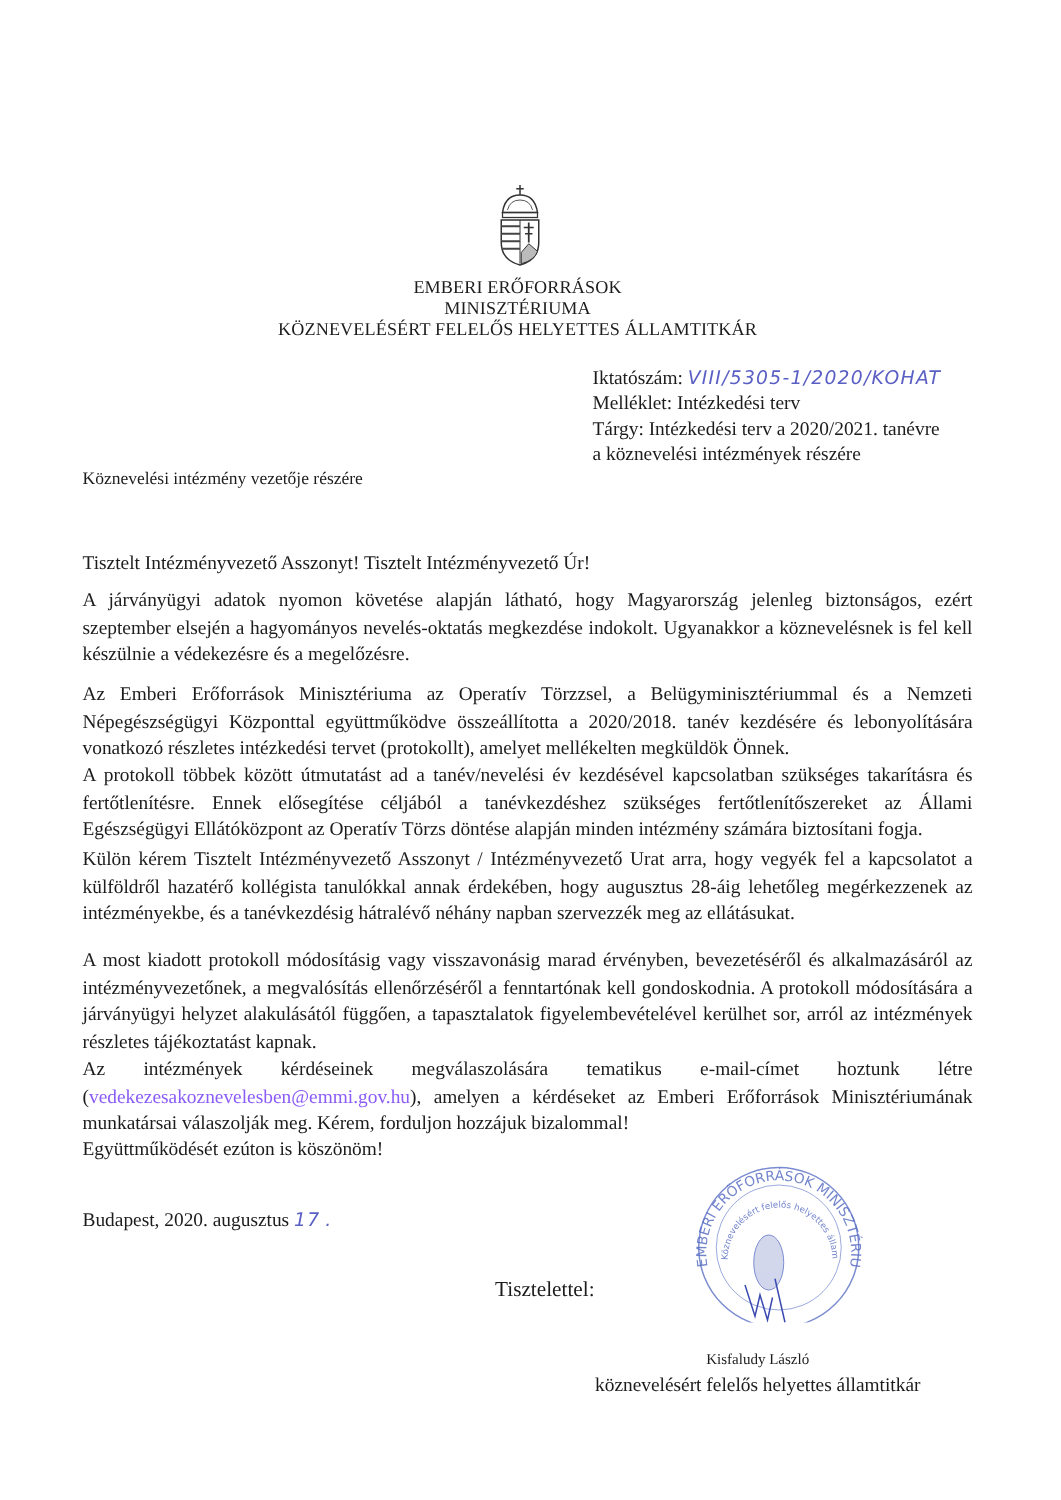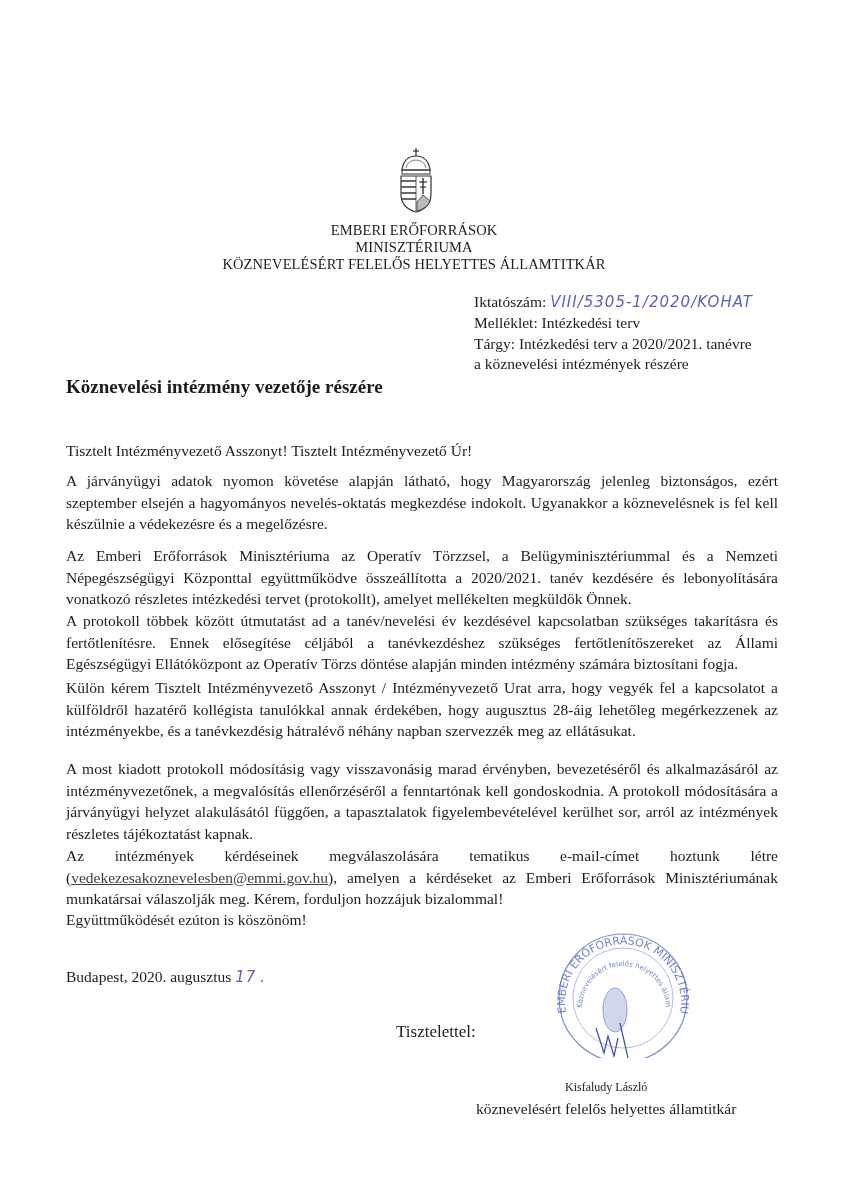--- a/index.html
+++ b/index.html
@@ -5,26 +5,26 @@
     html, body { margin: 0; padding: 0; background: #ffffff; }
     body {
       width: 849px; height: 1200px; position: relative; overflow: hidden;
       font-family: "Liberation Serif", serif; color: #1c1c1c;
     }
     .abs { position: absolute; }
     .coat { left: 396px; top: 146px; width: 40px; height: 68px; }
     .hdr { left: 184px; width: 460px; text-align: center; font-size: 14.5px; line-height: 17px; letter-spacing: 0.1px; }
     .meta { left: 474px; font-size: 15.5px; line-height: 20px; }
     .hand { color: #5a5fc4; font-family: "DejaVu Sans", sans-serif; font-size: 15px; font-style: italic; letter-spacing: 1px; }
-    .addr { left: 66px; top: 376px; font-weight: bold; font-size: 19px; }
+    .addr { left: 66px; top: 376px; font-weight: normal; font-size: 14px; }
     .para {
       left: 66px; width: 712px; font-size: 15.5px; line-height: 21.5px;
       text-align: justify;
     }
-    .link { color: #404040; text-decoration: underline; }
+    .link { color: #8b5cf6; }
     .stamp { left: 548px; top: 928px; width: 150px; height: 130px; }
     .sig-name { left: 565px; top: 1080px; font-size: 12px; }
     .sig-title { left: 476px; top: 1100px; font-size: 15.5px; }
   </style>
 </head>
 <body>
 
 <svg class="abs coat" viewBox="0 0 40 68">
   <line x1="20" y1="2" x2="20" y2="10" stroke="#333" stroke-width="1.2"></line>
   <line x1="17" y1="5" x2="23" y2="5" stroke="#333" stroke-width="1.2"></line>
@@ -51,21 +51,21 @@
   <span class="hand">VIII/5305-1/2020/KOHAT</span>
 </div>
 <div class="abs meta" style="top:313px">Melléklet: Intézkedési terv</div>
 <div class="abs meta" style="top:334px">Tárgy: Intézkedési terv a 2020/2021. tanévre</div>
 <div class="abs meta" style="top:354px">a köznevelési intézmények részére</div>
 
 <div class="abs addr">Köznevelési intézmény vezetője részére</div>
 
 <div class="abs para" style="top:440px">Tisztelt Intézményvezető Asszonyt! Tisztelt Intézményvezető Úr!</div>
 <div class="abs para" style="top:470px">A járványügyi adatok nyomon követése alapján látható, hogy Magyarország jelenleg biztonságos, ezért szeptember elsején a hagyományos nevelés-oktatás megkezdése indokolt. Ugyanakkor a köznevelésnek is fel kell készülnie a védekezésre és a megelőzésre.</div>
-<div class="abs para" style="top:545px">Az Emberi Erőforrások Minisztériuma az Operatív Törzzsel, a Belügyminisztériummal és a Nemzeti Népegészségügyi Központtal együttműködve összeállította a 2020/2021. tanév kezdésére és lebonyolítására vonatkozó részletes intézkedési tervet (protokollt), amelyet mellékelten megküldök Önnek.</div>
+<div class="abs para" style="top:545px">Az Emberi Erőforrások Minisztériuma az Operatív Törzzsel, a Belügyminisztériummal és a Nemzeti Népegészségügyi Központtal együttműködve összeállította a 2020/2018. tanév kezdésére és lebonyolítására vonatkozó részletes intézkedési tervet (protokollt), amelyet mellékelten megküldök Önnek.</div>
 <div class="abs para" style="top:610px">A protokoll többek között útmutatást ad a tanév/nevelési év kezdésével kapcsolatban szükséges takarításra és fertőtlenítésre. Ennek elősegítése céljából a tanévkezdéshez szükséges fertőtlenítőszereket az Állami Egészségügyi Ellátóközpont az Operatív Törzs döntése alapján minden intézmény számára biztosítani fogja.</div>
 <div class="abs para" style="top:677px">Külön kérem Tisztelt Intézményvezető Asszonyt / Intézményvezető Urat arra, hogy vegyék fel a kapcsolatot a külföldről hazatérő kollégista tanulókkal annak érdekében, hogy augusztus 28-áig lehetőleg megérkezzenek az intézményekbe, és a tanévkezdésig hátralévő néhány napban szervezzék meg az ellátásukat.</div>
 <div class="abs para" style="top:758px">A most kiadott protokoll módosításig vagy visszavonásig marad érvényben, bevezetéséről és alkalmazásáról az intézményvezetőnek, a megvalósítás ellenőrzéséről a fenntartónak kell gondoskodnia. A protokoll módosítására a járványügyi helyzet alakulásától függően, a tapasztalatok figyelembevételével kerülhet sor, arról az intézmények részletes tájékoztatást kapnak.</div>
 <div class="abs para" style="top:845px">
   <span>Az intézmények kérdéseinek megválaszolására tematikus e-mail-címet hoztunk létre (</span><span class="link">vedekezesakoznevelesben@emmi.gov.hu</span><span>), amelyen a kérdéseket az Emberi Erőforrások Minisztériumának munkatársai válaszolják meg. Kérem, forduljon hozzájuk bizalommal!</span>
 </div>
 <div class="abs para" style="top:909px">Együttműködését ezúton is köszönöm!</div>
 
 <div class="abs para" style="top:966px">
   <span>Budapest, 2020. augusztus</span>

